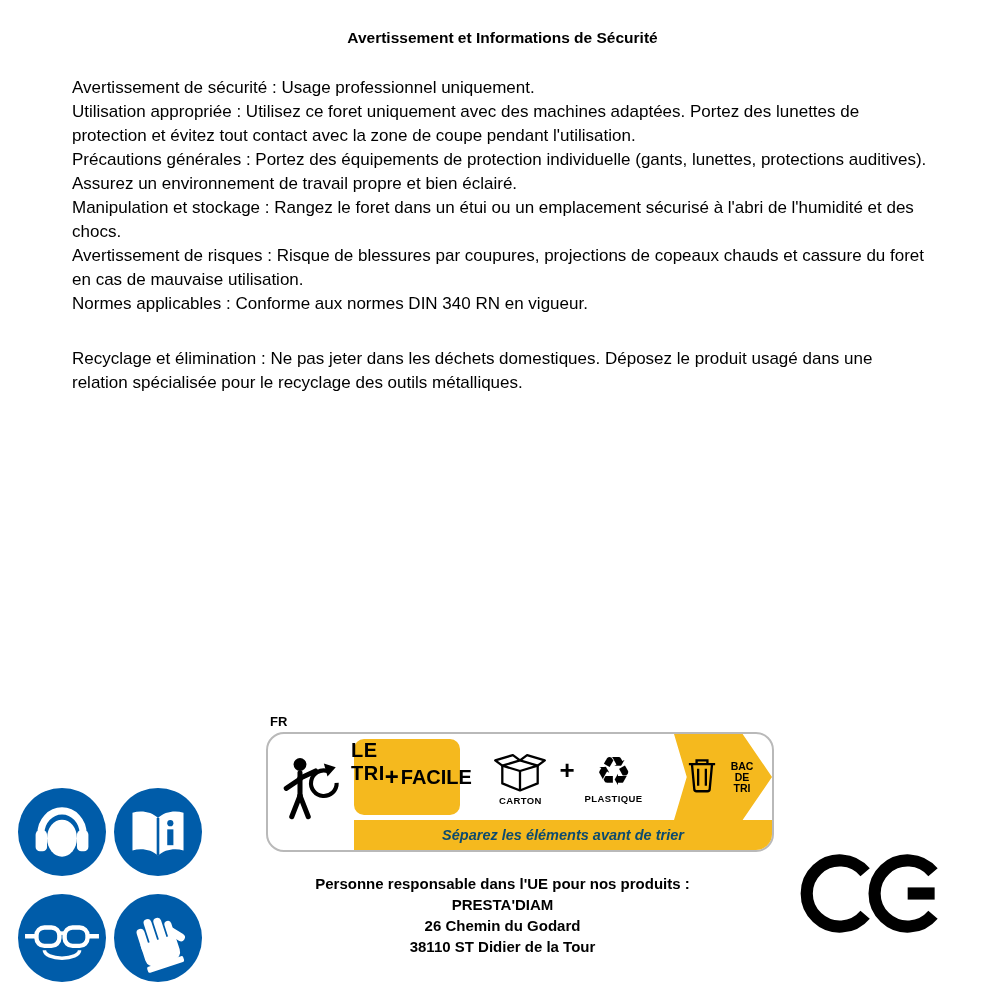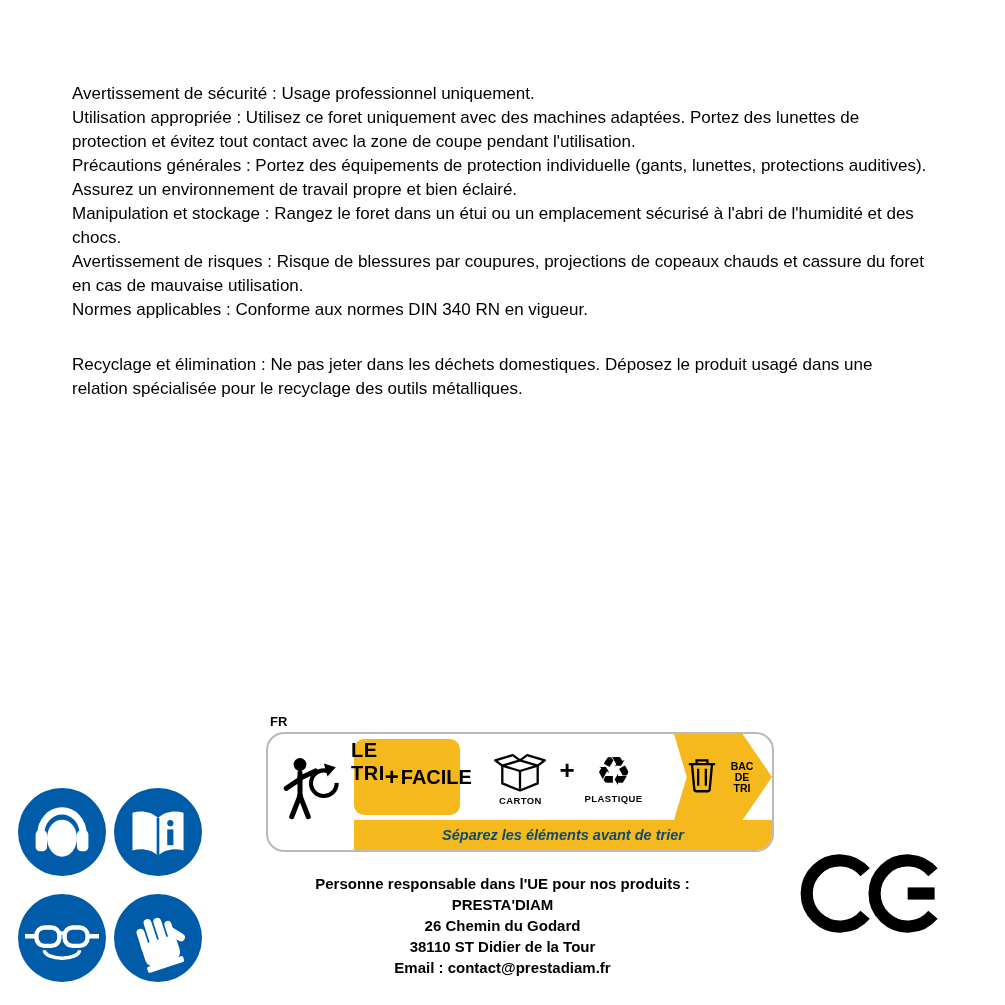--- a/index.html
+++ b/index.html
@@ -3,21 +3,21 @@
 <meta charset="utf-8">
 <style>
   * { margin:0; padding:0; box-sizing:border-box; }
   html,body { background:#fff; }
   body { font-family:"Liberation Sans", sans-serif; color:#000; }
   .page { position:relative; width:1005px; height:1005px; background:#fff; overflow:hidden; }
 
   .doc-title { position:absolute; top:29px; left:0; width:100%; text-align:center;
                font-size:15.5px; font-weight:bold; }
 
-  .body-text { position:absolute; top:82px; left:72px; width:860px;
+  .body-text { position:absolute; top:76px; left:72px; width:860px;
                font-size:17px; line-height:24px; }
   .body-text p { margin:0; }
   .body-text p.gap { margin-top:31px; }
 
   
   .pictos { position:absolute; left:18px; top:788px; display:grid;
             grid-template-columns:88px 88px; grid-auto-rows:88px; column-gap:8px; row-gap:18px; }
   .picto svg { width:88px; height:88px; display:block; }
 
   
@@ -56,20 +56,21 @@
 
   
   .ce-mark { position:absolute; left:798px; top:850px; }
   .ce-mark svg { width:148px; height:87px; display:block; }
 </style>
 </head>
 <body>
 
 <div class="page">
 
+  <div class="doc-title">Avertissement et Informations de Sécurité</div>
 
   <div class="body-text">
     <p>Avertissement de sécurité : Usage professionnel uniquement.</p>
     <p>Utilisation appropriée : Utilisez ce foret uniquement avec des machines adaptées. Portez des lunettes de protection et évitez tout contact avec la zone de coupe pendant l'utilisation.</p>
     <p>Précautions générales : Portez des équipements de protection individuelle (gants, lunettes, protections auditives). Assurez un environnement de travail propre et bien éclairé.</p>
     <p>Manipulation et stockage : Rangez le foret dans un étui ou un emplacement sécurisé à l'abri de l'humidité et des chocs.</p>
     <p>Avertissement de risques : Risque de blessures par coupures, projections de copeaux chauds et cassure du foret en cas de mauvaise utilisation.</p>
     <p>Normes applicables : Conforme aux normes DIN 340 RN en vigueur.</p>
     <p class="gap">Recyclage et élimination : Ne pas jeter dans les déchets domestiques. Déposez le produit usagé dans une relation spécialisée pour le recyclage des outils métalliques.</p>
   </div>
@@ -187,21 +188,20 @@
         <div class="banner-strip">Séparez les éléments avant de trier</div>
       </div>
     </div>
   </div>
 
   <div class="responsible">
     <div>Personne responsable dans l'UE pour nos produits :</div>
     <div>PRESTA'DIAM</div>
     <div>26 Chemin du Godard</div>
     <div>38110 ST Didier de la Tour</div>
-    <div>Email : contact@prestadiam.fr</div>
   </div>
 
   <span class="ce-mark">
     <svg viewBox="0 0 170 100">
       <path d="M77.1 25.6 A38 38 0 1 0 77.1 74.4" fill="none" stroke="#000" stroke-width="14"></path>
       <path d="M155.1 25.6 A38 38 0 1 0 155.1 74.4" fill="none" stroke="#000" stroke-width="14"></path>
       <line x1="126" y1="50" x2="157" y2="50" stroke="#000" stroke-width="14"></line>
     </svg>
   </span>
 

